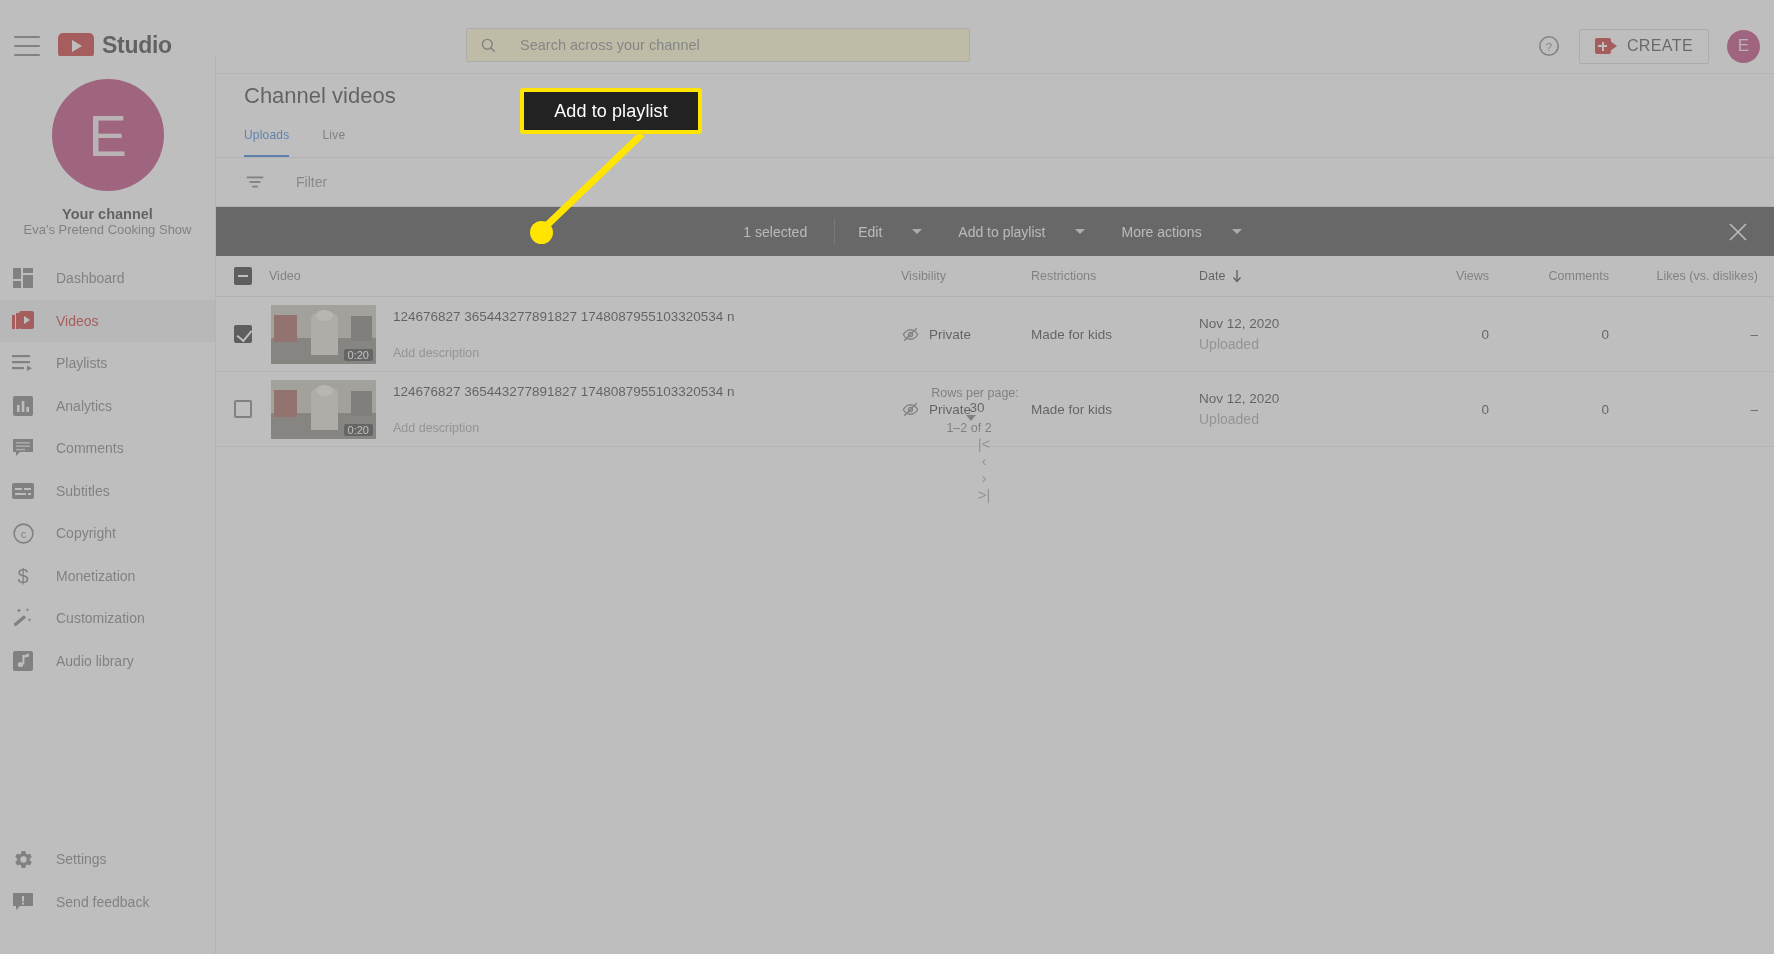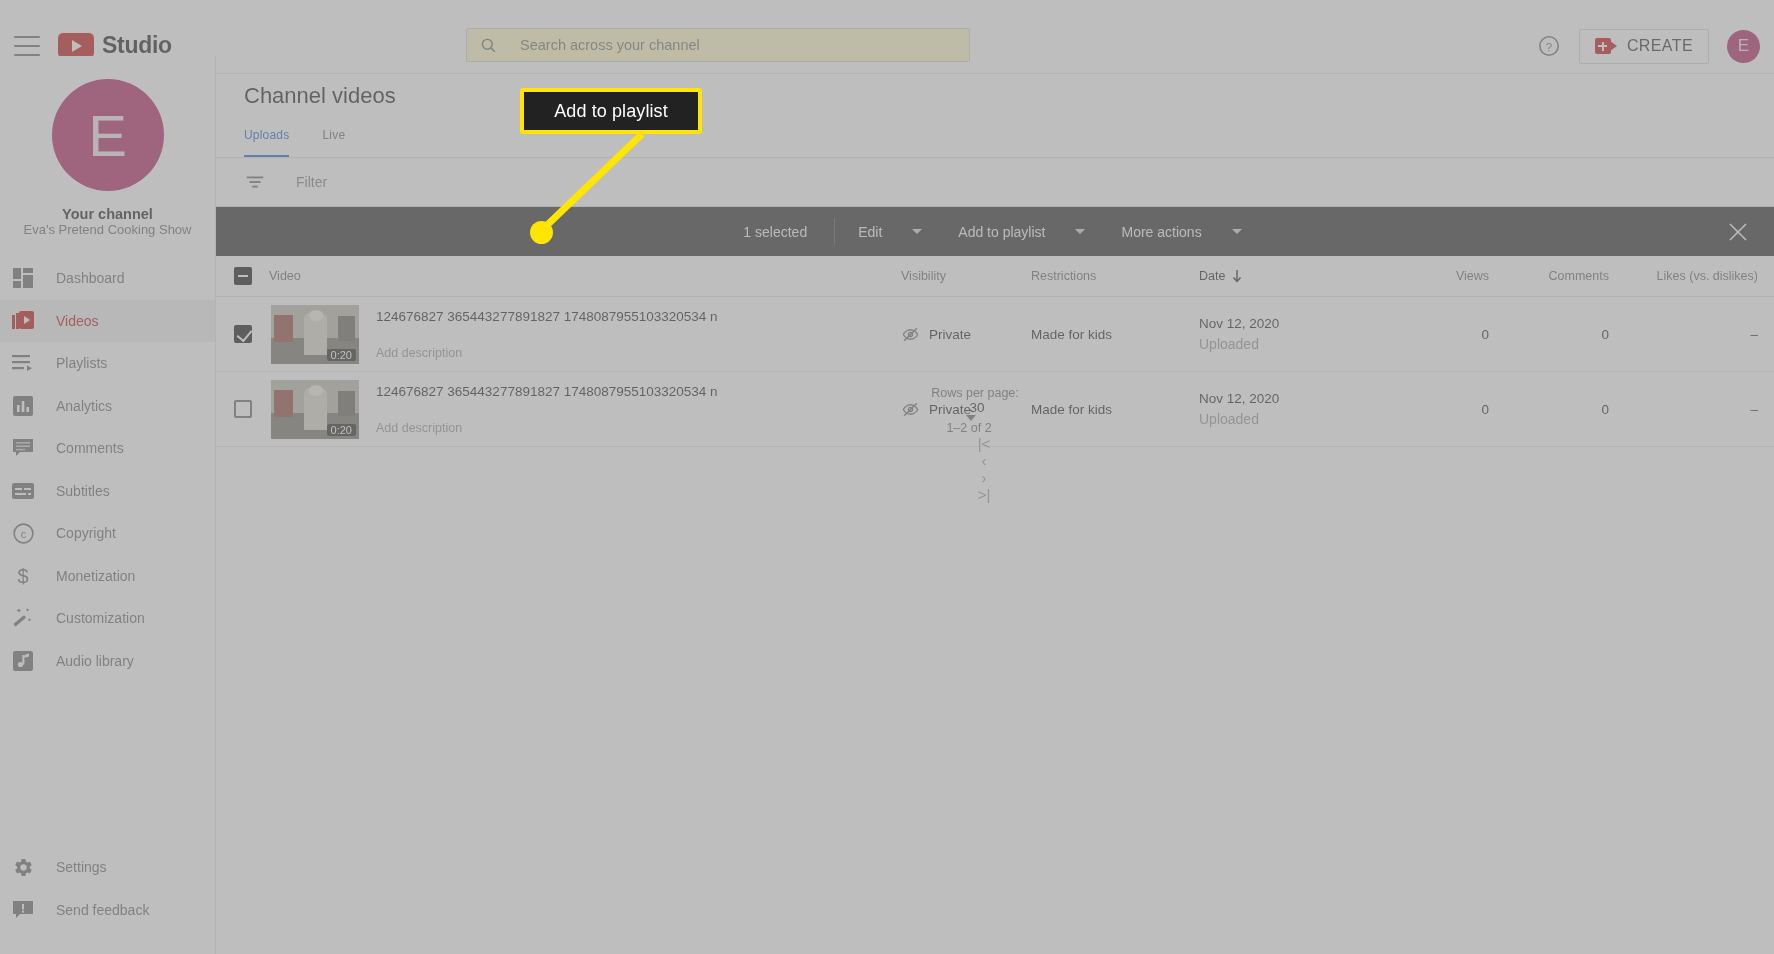--- a/index.html
+++ b/index.html
@@ -64,21 +64,21 @@
   .your-channel { margin-top: 15px; font-size: 14.5px; font-weight: 600; color: #0f0f0f; }
   .channel-name { font-size: 13px; color: #606060; }
 
   .nav { margin-top: 20px; }
   .nav-item { height: 42.5px; display: flex; align-items: center; padding-left: 11px; cursor: pointer; }
   .nav-item.active { background: #f0f0f0; }
   .nav-ic { width: 24px; height: 24px; flex: none; margin-right: 21px; display:flex;align-items:center;justify-content:center;}
   .nav-label { font-size: 14px; color: #606060; }
   .nav-item.active .nav-label { color: #c00000; font-weight: 500; }
 
-  .nav-bottom { position: absolute; left: 0; bottom: 23px; width: 100%; }
+  .nav-bottom { position: absolute; left: 0; bottom: 31px; width: 100%; }
 
   
   .main { position: absolute; top: 56px; left: 216px; width: 1558px; height: 898px; background: #fff; }
   .page-title { font-size: 22px; color: #0f0f0f; padding: 27px 0 0 28px; }
   .tabs { margin-top: 19px; padding-left: 28px; display: flex; gap: 33px; border-bottom: 1px solid #e0e0e0;}
   .tab { font-size: 12px; font-weight: 500; color: #606060; padding-bottom: 13px;
     border-bottom: 2px solid transparent; cursor: pointer; letter-spacing: .2px;}
   .tab.active { color: #065fd4; border-bottom-color: #065fd4; }
 
   .filterbar { height: 49px; display: flex; align-items: center; padding-left: 28px;
@@ -110,21 +110,21 @@
   .c-comm { width: 120px; flex:none; text-align: right; }
   .c-likes { width: 165px; flex:none; text-align: right; padding-right: 16px;}
 
   .cb { width: 18px; height: 18px; border: 2px solid #606060; border-radius: 2px; background:#fff; cursor:pointer; position:relative;}
   .cb.checked { background: #030303; border-color: #030303; }
   .cb.checked:after { content:""; position:absolute; left:4px; top:0px; width:7px; height:12px;
      border-right:2px solid #fff; border-bottom:2px solid #fff; transform: rotate(40deg); }
   .cb.indet { background: #030303; border-color: #030303; }
   .cb.indet:after { content:""; position:absolute; left:2px; top:6px; width:10px; height:2px; background:#fff; }
 
-  .thumb { width: 88px; height: 59px; margin-left: 2px; margin-right: 17px; flex:none;
+  .thumb { width: 105px; height: 59px; margin-left: 2px; margin-right: 17px; flex:none;
      position: relative; overflow:hidden; border-radius:1px;
      background: linear-gradient(#8a8d7c,#6e6f62); }
   .thumb .dur { position:absolute; right:3px; bottom:3px; background:rgba(0,0,0,.8); color:#fff;
      font-size:11px; padding:0 4px; border-radius:2px; }
   .thumb .k-wall { position:absolute; left:0; top:0; width:100%; height:56%; background:#b9b2a4;}
   .thumb .k-counter{position:absolute;left:0;bottom:0;width:100%;height:44%;background:#6d6a5f;}
   .thumb .k-person{position:absolute;left:38%;top:14%;width:26%;height:72%;background:#d8d2c6;border-radius:6px 6px 0 0;}
   .thumb .k-head{position:absolute;left:43%;top:10%;width:16%;height:18%;background:#efe9dd;border-radius:50%;}
   .thumb .k-left{position:absolute;left:3%;top:18%;width:22%;height:46%;background:#8e3b34;}
   .thumb .k-right{position:absolute;right:4%;top:20%;width:20%;height:42%;background:#5c5a52;}

